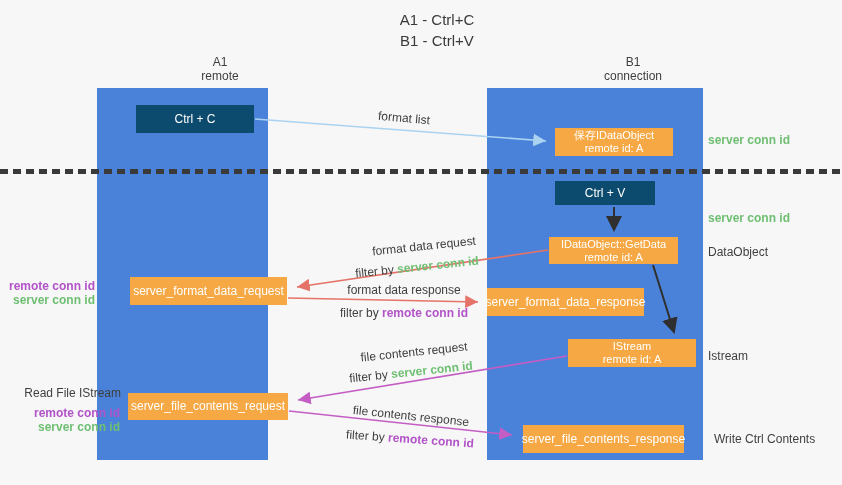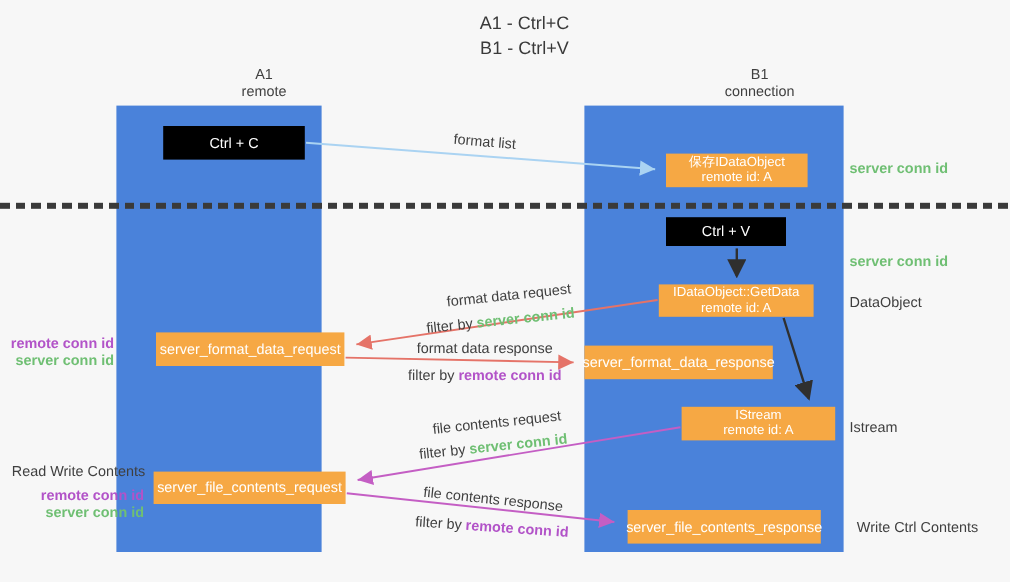--- a/index.html
+++ b/index.html
@@ -31,21 +31,21 @@
     background: repeating-linear-gradient(90deg, #3a3a3a 0 8px, rgba(0,0,0,0) 8px 13px);
     z-index: 5;
   }
 
   .node {
     position: absolute; display: flex; flex-direction: column;
     align-items: center; justify-content: center;
     color: #ffffff; text-align: center; z-index: 4;
     font-size: 12px; line-height: 13px; white-space: nowrap;
   }
-  .green-box  { background: #000000; }
+  .green-box  { background: #0c4a6e; }
   .orange-box { background: #f6a844; }
   .small-text { font-size: 11px; }
 
   .flow-label {
     position: absolute; font-size: 12px; color: #3f3f3f;
     white-space: nowrap; z-index: 6; text-align: center;
   }
   .side-label {
     position: absolute; font-size: 12px; color: #3f3f3f;
     white-space: nowrap; z-index: 6;
@@ -161,20 +161,20 @@
   <div class="side-label green" style="left:708px; top:211px;">server conn id</div>
   <div class="side-label" style="left:708px; top:245px;">DataObject</div>
   <div class="side-label" style="left:708px; top:349px;">Istream</div>
   <div class="side-label" style="left:714px; top:432px;">Write Ctrl Contents</div>
 
   <div class="side-label right-align" style="right:747px; top:279px;">
     <div class="purple">remote conn id</div>
     <div class="green">server conn id</div>
   </div>
 
-  <div class="side-label right-align" style="right:721px; top:386px;">Read Write Contents</div>
+  <div class="side-label right-align" style="right:721px; top:386px;">Read File IStream</div>
 
   <div class="side-label right-align" style="right:722px; top:406px;">
     <div class="purple">remote conn id</div>
     <div class="green">server conn id</div>
   </div>
 
 </div>
 
 </body></html>

